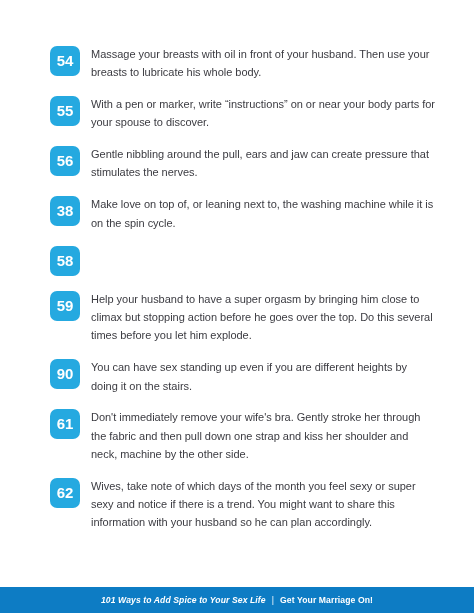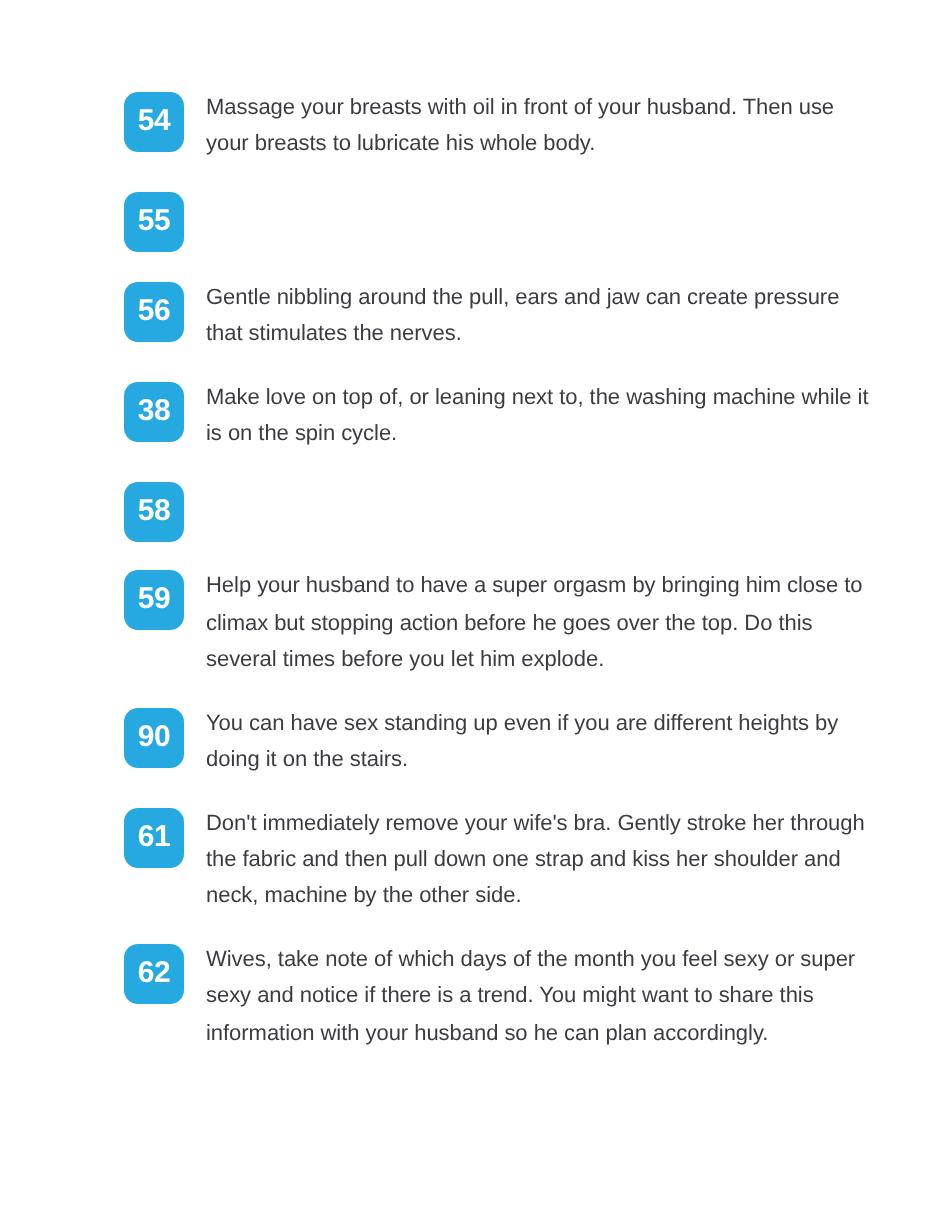--- a/index.html
+++ b/index.html
@@ -45,21 +45,20 @@
     border-radius: 7px;
     background: #25a9e0;
     color: #ffffff;
     font-size: 15px;
     font-weight: bold;
     line-height: 30px;
     text-align: center;
     letter-spacing: -0.2px;
     margin-top: 2px;
     user-select: none;
-    margin-left: 12px;
   }
 
   .tip-text {
     flex: 1 1 auto;
     margin-left: 11px;
     font-size: 11px;
     line-height: 18.3px;
     color: #3b3b41;
     letter-spacing: -0.02px;
     padding-top: 1px;
@@ -109,20 +108,21 @@
 
   <div class="tips-list">
 
     <div class="tip-item">
       <div class="tip-badge">54</div>
       <div class="tip-text">Massage your breasts with oil in front of your husband. Then use your breasts to lubricate his whole body.</div>
     </div>
 
     <div class="tip-item">
       <div class="tip-badge">55</div>
+      <div class="tip-text">With a pen or marker, write “instructions” on or near your body parts for your spouse to discover.</div>
     </div>
 
     <div class="tip-item">
       <div class="tip-badge">56</div>
       <div class="tip-text">Gentle nibbling around the pull, ears and jaw can create pressure that stimulates the nerves.</div>
     </div>
 
     <div class="tip-item">
       <div class="tip-badge">38</div>
       <div class="tip-text">Make love on top of, or leaning next to, the washing machine while it is on the spin cycle.</div>
@@ -147,14 +147,21 @@
       <div class="tip-text">Don't immediately remove your wife's bra. Gently stroke her through the fabric and then pull down one strap and kiss her shoulder and neck, machine by the other side.</div>
     </div>
 
     <div class="tip-item">
       <div class="tip-badge">62</div>
       <div class="tip-text">Wives, take note of which days of the month you feel sexy or super sexy and notice if there is a trend. You might want to share this information with your husband so he can plan accordingly.</div>
     </div>
 
   </div>
 
+  <div class="footer-bar">
+    <div class="footer-inner">
+      <span class="footer-title">101 Ways to Add Spice to Your Sex Life</span>
+      <span class="footer-sep">|</span>
+      <span class="footer-brand">Get Your Marriage On!</span>
+    </div>
+  </div>
 
 </div>
 
 </body></html>

